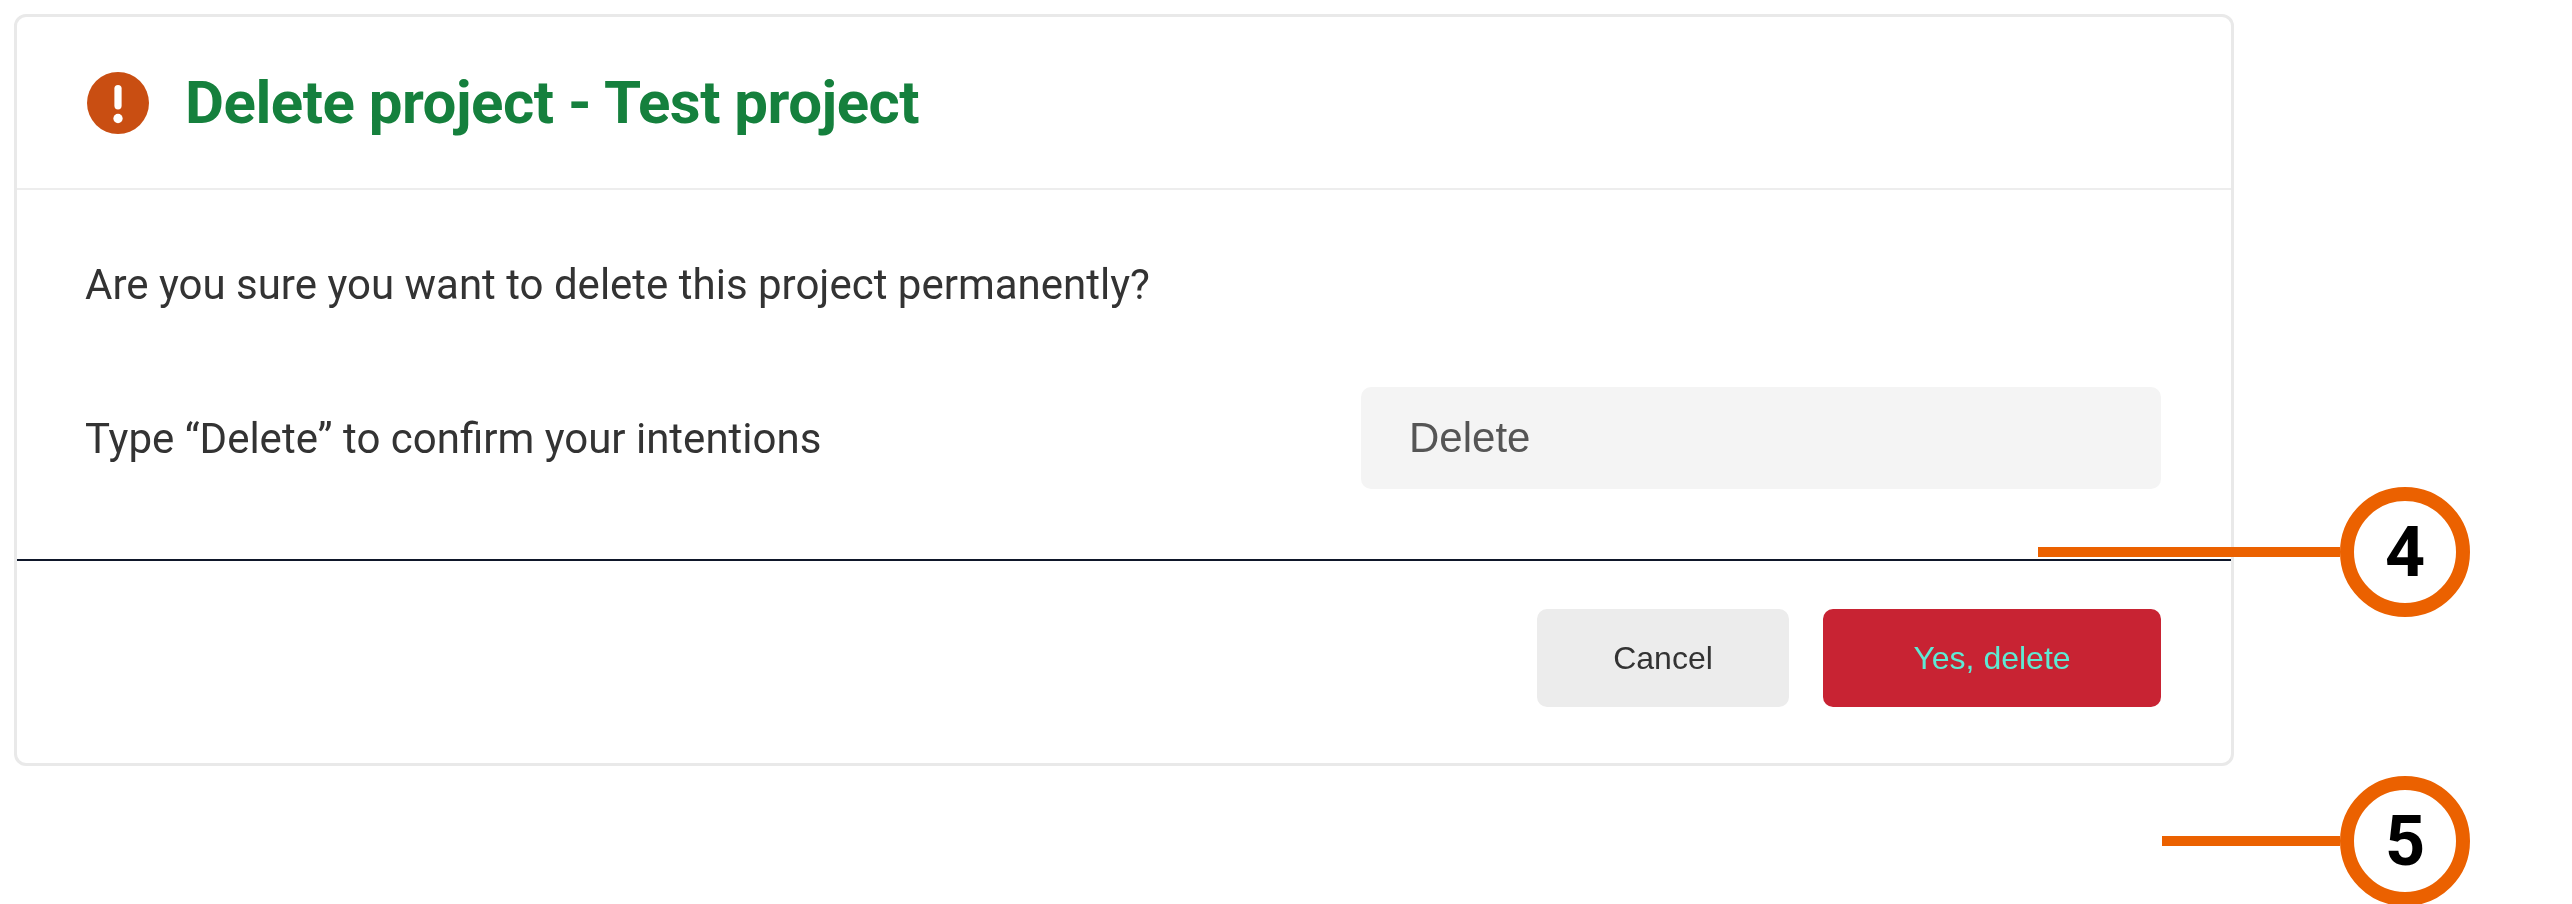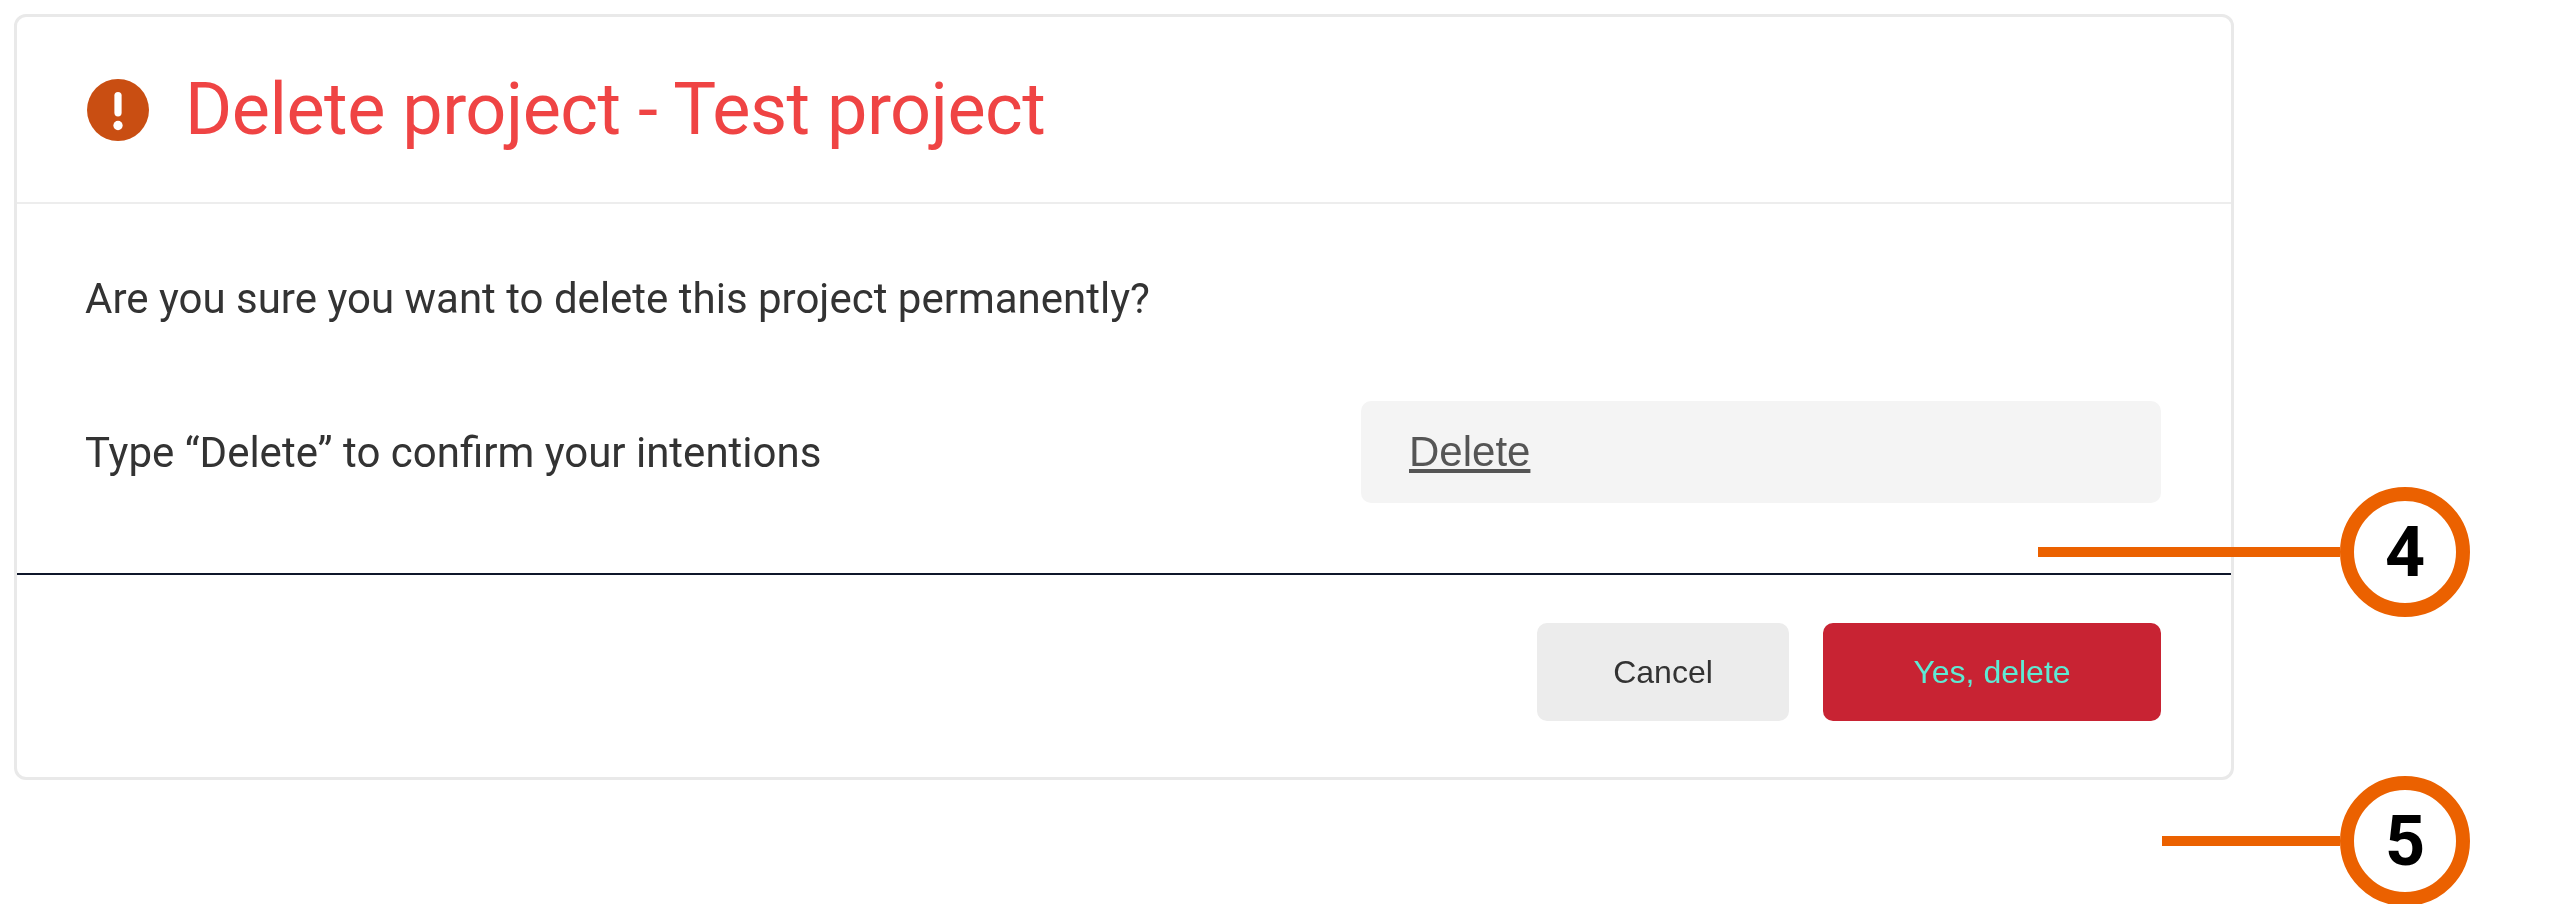--- a/index.html
+++ b/index.html
@@ -34,23 +34,23 @@
       width: 62px;
       height: 62px;
       flex-shrink: 0;
     }
     .warning-icon svg {
       width: 100%;
       height: 100%;
       display: block;
     }
     .dialog-title {
-      font-size: 72px;
-      font-weight: 400;
-      color: #ef4444;
+      font-size: 60px;
+      font-weight: 700;
+      color: #15803d;
       letter-spacing: -0.5px;
     }
     .dialog-body {
       padding: 70px 70px 70px 68px;
       border-bottom: 2px solid #0f172a;
     }
     .confirm-question {
       font-size: 42px;
       font-weight: 400;
       color: #333333;
@@ -71,21 +71,20 @@
     .confirm-input {
       width: 800px;
       height: 102px;
       background: #f4f4f4;
       border: none;
       border-radius: 10px;
       font-size: 42px;
       color: #555555;
       padding: 0 48px;
       outline: none;
-      text-decoration: underline;
     }
     .dialog-footer {
       display: flex;
       justify-content: flex-end;
       align-items: center;
       padding: 48px 70px 56px 70px;
       gap: 34px;
     }
     .btn {
       height: 98px;

